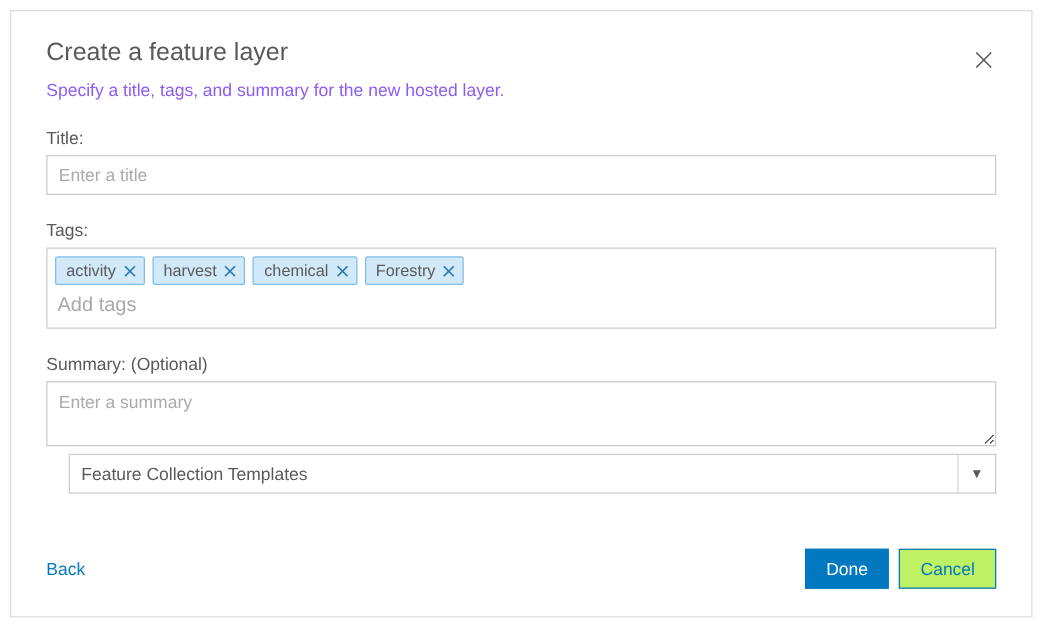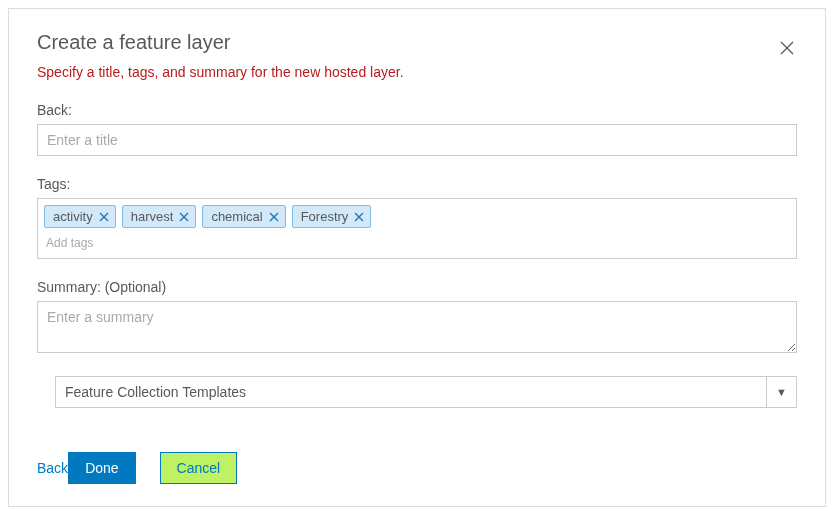--- a/index.html
+++ b/index.html
@@ -34,21 +34,21 @@
     .close-btn {
       background: none;
       border: none;
       cursor: pointer;
       padding: 2px;
       color: #595959;
       line-height: 0;
     }
     .dialog-subtitle {
       font-size: 14px;
-      color: #b91c1c;
+      color: #8b5cf6;
       margin-bottom: 22px;
     }
     .field-label {
       font-size: 14px;
       color: #595959;
       margin-bottom: 6px;
       display: block;
     }
     .text-input {
       width: 100%;
@@ -89,36 +89,36 @@
       border: none;
       cursor: pointer;
       color: #2879b6;
       line-height: 0;
       padding: 0;
     }
     .tags-input {
       width: 100%;
       border: none;
       outline: none;
-      font-size: 12px;
+      font-size: 16px;
       font-family: inherit;
       padding: 2px 2px 6px 2px;
       color: #4c4c4c;
     }
     .tags-input::placeholder {
       color: #aaaaaa;
     }
     .summary-area {
       width: 100%;
       border: 1px solid #cccccc;
       padding: 7px 9px;
       font-size: 14px;
       font-family: inherit;
       color: #4c4c4c;
-      margin-bottom: 20px;
+      margin-bottom: 3px;
       height: 52px;
       resize: both;
     }
     .summary-area::placeholder {
       color: #aaaaaa;
     }
     .folder-row {
       display: flex;
       width: 100%;
       margin-bottom: 44px;
@@ -139,35 +139,35 @@
       display: flex;
       align-items: center;
       justify-content: center;
       background: #fff;
       cursor: pointer;
       color: #595959;
       font-size: 11px;
     }
     .dialog-footer {
       display: flex;
-      justify-content: flex-start;
+      justify-content: space-between;
       align-items: center;
     }
     .back-link {
       color: #0079c1;
       font-size: 14px;
       cursor: pointer;
       background: none;
       border: none;
       font-family: inherit;
       padding: 0;
     }
     .footer-right {
       display: flex;
-      gap: 24px;
+      gap: 8px;
     }
     .btn {
       font-size: 14px;
       font-family: inherit;
       padding: 7px 16px;
       cursor: pointer;
       border: 1px solid;
     }
     .btn-primary {
       background: #0079c1;
@@ -190,21 +190,21 @@
     <button class="close-btn">
       <svg width="16" height="16" viewBox="0 0 16 16" stroke="currentColor" stroke-width="1.3" fill="none">
         <line x1="2" y1="2" x2="14" y2="14"></line>
         <line x1="14" y1="2" x2="2" y2="14"></line>
       </svg>
     </button>
   </div>
 
   <p class="dialog-subtitle">Specify a title, tags, and summary for the new hosted layer.</p>
 
-  <label class="field-label">Back:</label>
+  <label class="field-label">Title:</label>
   <input type="text" class="text-input" placeholder="Enter a title" style="">
 
   <label class="field-label">Tags:</label>
   <div class="tags-box">
     <div class="tags-row" id="tags-row">
         <span class="tag-chip">
           <span>activity</span>
           <button class="tag-remove"><svg width="10" height="10" viewBox="0 0 10 10" stroke="currentColor" stroke-width="1.4" fill="none">
               <line x1="1" y1="1" x2="9" y2="9"></line>
               <line x1="9" y1="1" x2="1" y2="9"></line>

